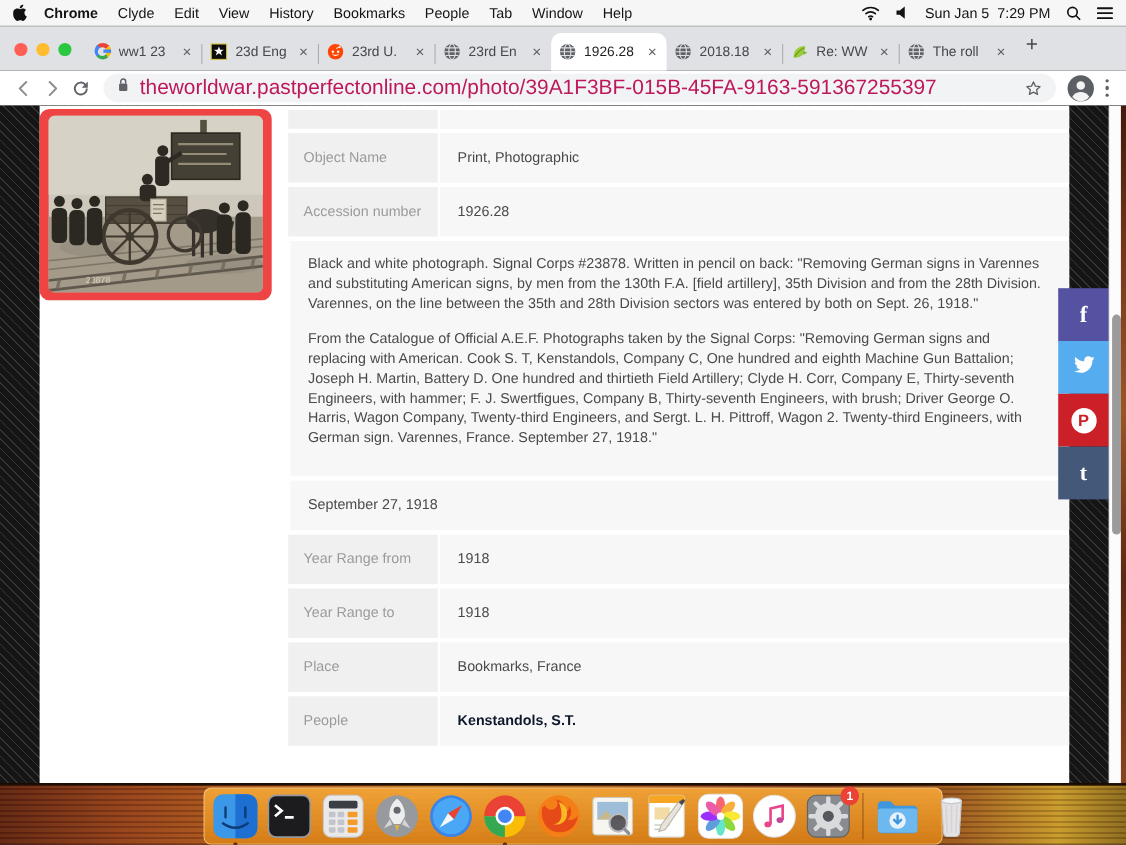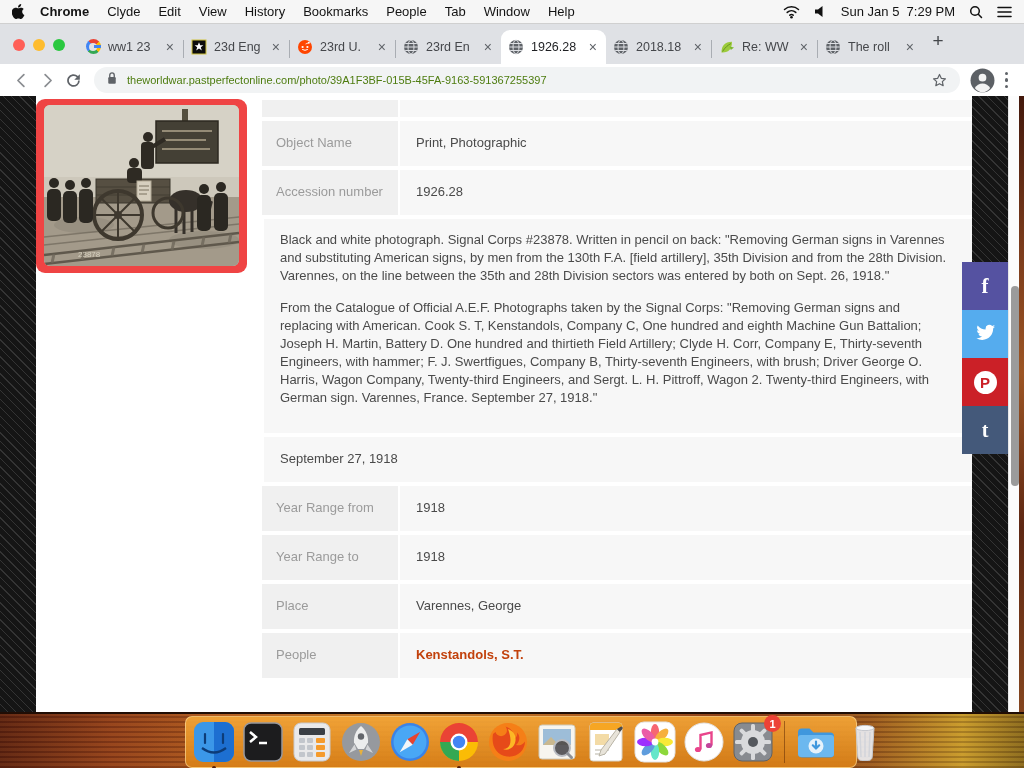--- a/index.html
+++ b/index.html
@@ -36,21 +36,21 @@
     background: conic-gradient(from -40deg, #ea4335 0 90deg, #fbbc05 90deg 180deg, #34a853 180deg 270deg, #4285f4 270deg 360deg); }
   .gfav span { position: absolute; inset: 3.5px; background: #dfe1e5; border-radius: 50%; }
   .gfav i { position: absolute; right: 0; top: 6px; width: 7px; height: 3.2px; background: #4285f4; }
 
   
   .toolbar { height: 32px; background: #fff; display: flex; align-items: center; padding: 0 8px; }
   .nav-ic { width: 26px; height: 26px; display: flex; align-items: center; justify-content: center; }
   .nav-ic svg { width: 19px; height: 19px; }
   .omnibox { flex: 1; height: 26px; background: #f1f3f4; border-radius: 14px; margin: 0 8px;
     display: flex; align-items: center; padding: 0 12px; gap: 9px; }
-  .omni-url { font-size: 11px; color: #4d7c0f; white-space: nowrap; overflow: hidden; flex: 1; }
+  .omni-url { font-size: 19px; color: #be185d; white-space: nowrap; overflow: hidden; flex: 1; }
   .omni-star svg { width: 17px; height: 17px; display: block; }
   .avatar { width: 25px; height: 25px; margin: 0 6px 0 2px; }
   .avatar svg { width: 25px; height: 25px; display: block; }
   .dots { display: flex; flex-direction: column; gap: 3px; padding: 4px 8px 4px 4px; }
   .dots i { width: 3.5px; height: 3.5px; background: #5f6368; border-radius: 50%; }
 
   
   .page { position: relative; height: 616px; overflow: hidden;
     background: repeating-linear-gradient(45deg, #151515 0 5px, #343434 5px 6px); }
   .edge-brown { position: absolute; right: 0; top: 0; bottom: 0; width: 5px; z-index: 7;
@@ -64,21 +64,21 @@
   .row { display: flex; margin-bottom: 4px; }
   .row .lbl { width: 136px; flex: 0 0 136px; background: #f0f0f0; color: #9b9b9b;
     font-size: 13px; padding: 14px 8px 0 14px; }
   .row .val { flex: 1; background: #f7f7f7; margin-left: 2px; color: #4a4a4a;
     font-size: 13px; padding: 14px 16px 0 16px; }
   .row.std { height: 45px; }
   .row.partial { height: 17px; }
   .row.desc .val { padding: 12px 16px 10px 16px; line-height: 18px; }
   .row.desc .val p { margin: 0 0 14px 0; }
   .row.desc .val p:last-child { margin-bottom: 16px; }
-  .people-link { color: #c2410c; font-weight: 700; }
+  .people-link { color: #0f172a; font-weight: 700; }
 
   
   .share-stack { position: absolute; right: 16px; top: 166px; z-index: 6; width: 46px; }
   .share-btn { width: 46px; height: 48px; display: flex; align-items: center; justify-content: center; }
   .sh-f { color: #fff; font-size: 21px; font-weight: 700; font-family: "Liberation Serif", serif; }
   .sh-t { color: #fff; font-size: 20px; font-weight: 700; font-family: "Liberation Serif", serif; }
   .sh-pin { width: 23px; height: 23px; border-radius: 50%; background: #fff; color: #cb2027;
     font-weight: 700; font-size: 15px; display: flex; align-items: center; justify-content: center; }
   .share-btn svg { width: 21px; height: 21px; }
 
@@ -392,21 +392,21 @@
         <div class="row std">
           <div class="lbl">Year Range from</div>
           <div class="val">1918</div>
         </div>
         <div class="row std">
           <div class="lbl">Year Range to</div>
           <div class="val">1918</div>
         </div>
         <div class="row std">
           <div class="lbl">Place</div>
-          <div class="val">Varennes, George</div>
+          <div class="val">Bookmarks, France</div>
         </div>
         <div class="row std">
           <div class="lbl">People</div>
           <div class="val"><span class="people-link">Kenstandols, S.T.</span></div>
         </div>
       </div>
   </div>
 
   <div class="share-stack" id="share-stack">
       <div class="share-btn" style="background: rgb(85, 82, 161);">

